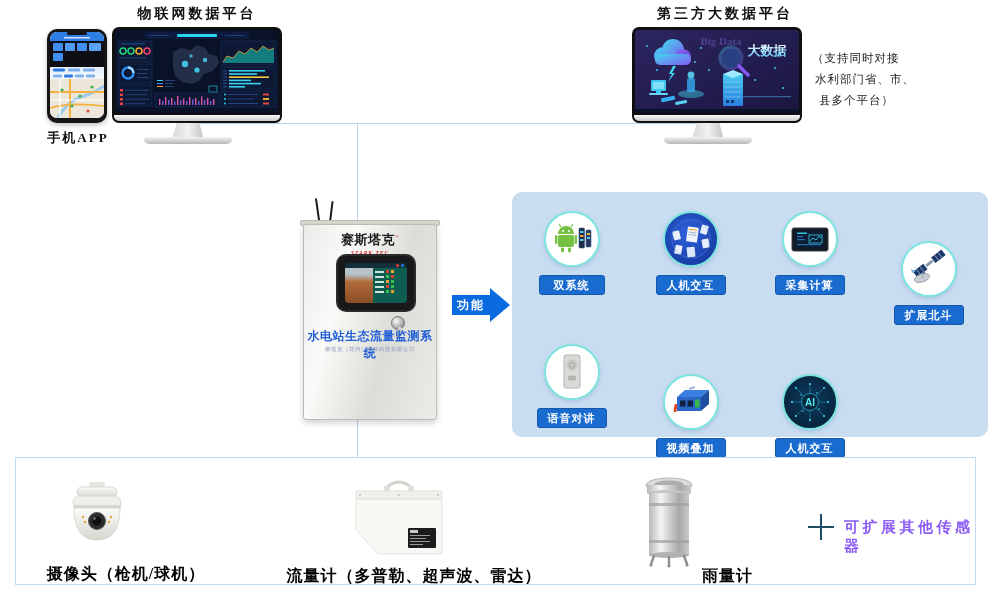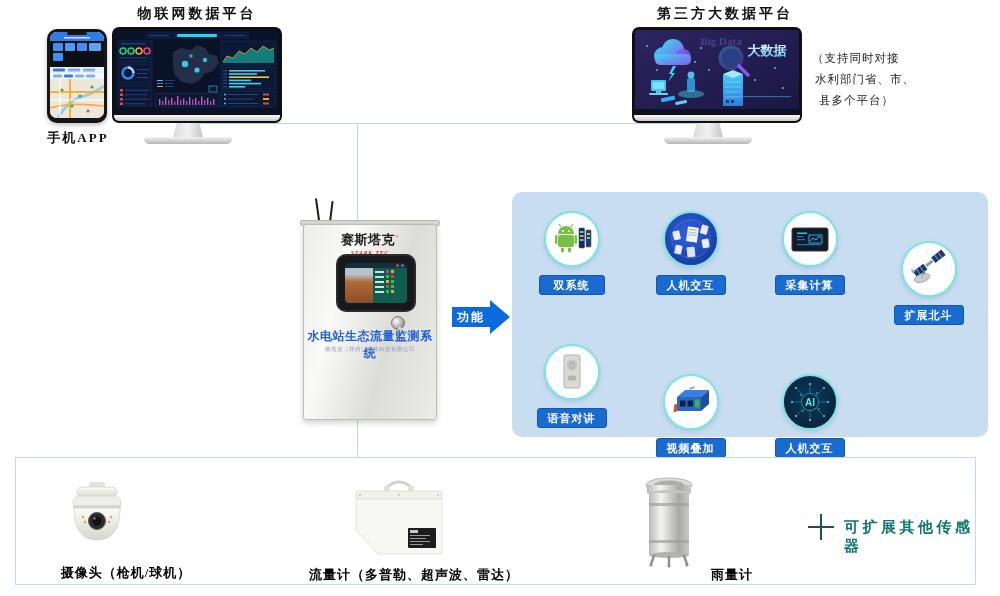--- a/index.html
+++ b/index.html
@@ -63,21 +63,21 @@
             background:radial-gradient(circle at 35% 35%,#fdfdfd,#9a9a9a 70%,#6f6f6f);
             border:1px solid #777;}
   .cab-key{position:absolute;left:94px;top:129px;width:4px;height:11px;background:linear-gradient(#d9d9d9,#9f9f9f);
            border-radius:1px;transform:rotate(14deg);}
   .cab-title{position:absolute;left:0;top:130px;width:134px;text-align:center;font-size:12px;
              font-weight:bold;color:#1e5ed6;letter-spacing:.5px;}
   .cab-company{position:absolute;left:0;top:148px;width:134px;text-align:center;font-size:5.5px;
                color:#8694be;letter-spacing:.5px;}
 
   
-  .func-arrow{position:absolute;left:452px;top:300px;width:60px;height:34px;z-index:2;padding-left:37px;}
+  .func-arrow{position:absolute;left:452px;top:288px;width:60px;height:34px;z-index:2;padding-left:37px;}
   .func-body{position:absolute;left:0;top:7px;width:38px;height:20px;background:#0a6be0;
              display:flex;align-items:center;justify-content:center;color:#fff;font-weight:bold;
              font-size:12px;letter-spacing:2px;}
   .func-head{position:absolute;left:38px;top:0;width:0;height:0;border-top:17px solid transparent;
              border-bottom:17px solid transparent;border-left:20px solid #0a6be0;}
 
   
   .feature-panel{position:absolute;left:512px;top:192px;width:476px;height:245px;background:#c9ddf1;
                  border-radius:10px;z-index:2;display:flex;flex-wrap:wrap;align-content:flex-start;}
   .feat-cell{width:25%;box-sizing:border-box;display:flex;flex-direction:column;align-items:center;}
@@ -88,26 +88,26 @@
                overflow:hidden;box-shadow:0 2px 4px rgba(110,150,195,.35);}
   .feat-circle.fill-blue{background:radial-gradient(circle at 45% 40%,#2f63e0,#10308f);}
   .feat-circle.fill-dark{background:radial-gradient(circle at 50% 45%,#0d3a5c,#051d33);}
   .feat-pill{margin-top:8px;min-width:44px;padding:2px 10px;background:#1a6bd0;border:1px solid #1457ab;
              border-radius:3px;color:#fff;font-size:11px;font-weight:bold;letter-spacing:1px;
              text-align:center;line-height:14px;}
 
   
   .sensor-box{position:absolute;left:15px;top:457px;width:961px;height:128px;border:1px solid #c2daee;
               box-sizing:border-box;z-index:2;background:#fff;}
-  .sensor-label{position:absolute;font-size:13px;font-weight:bold;color:#000;letter-spacing:1px;
+  .sensor-label{position:absolute;font-size:16px;font-weight:bold;color:#000;letter-spacing:1px;
                 text-align:center;}
   .plus-icon{position:absolute;left:792px;top:56px;width:26px;height:26px;}
   .plus-icon::before{content:"";position:absolute;left:0;top:12px;width:26px;height:2px;background:#1d4e66;}
   .plus-icon::after{content:"";position:absolute;left:12px;top:0;width:2px;height:26px;background:#1d4e66;}
-  .expand-label{position:absolute;left:828px;top:60px;font-size:15px;font-weight:bold;color:#0f766e;
+  .expand-label{position:absolute;left:828px;top:60px;font-size:15px;font-weight:bold;color:#8b5cf6;
                 letter-spacing:3.5px;}
 </style>
 </head>
 <body>
 
 <div id="canvas">
 
   <div class="conn" style="left:197px;top:123px;width:520px;height:1px;"></div>
   <div class="conn" style="left:357px;top:123px;width:1px;height:334px;"></div>
 

